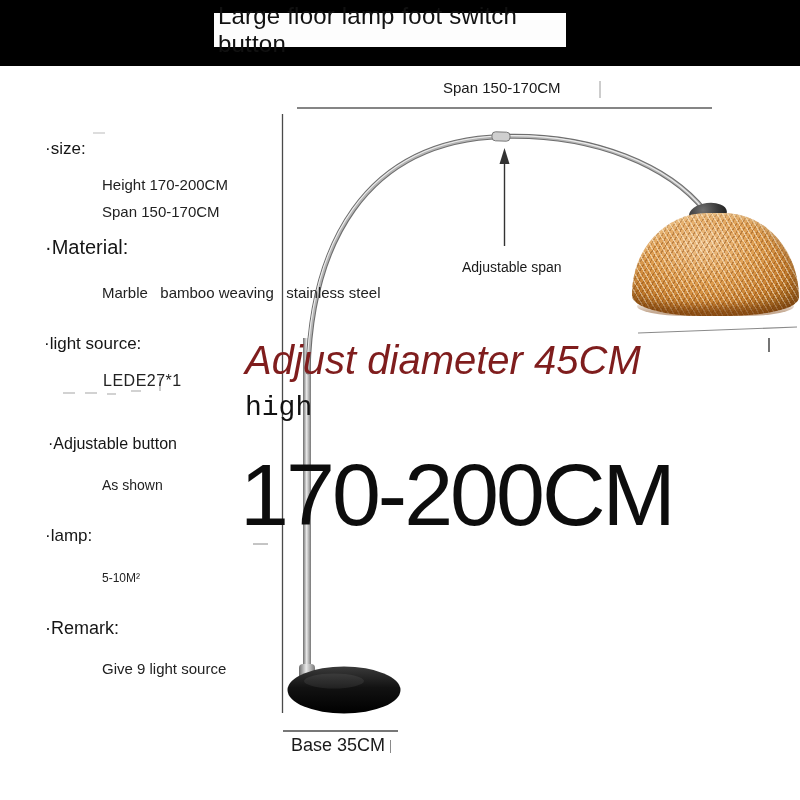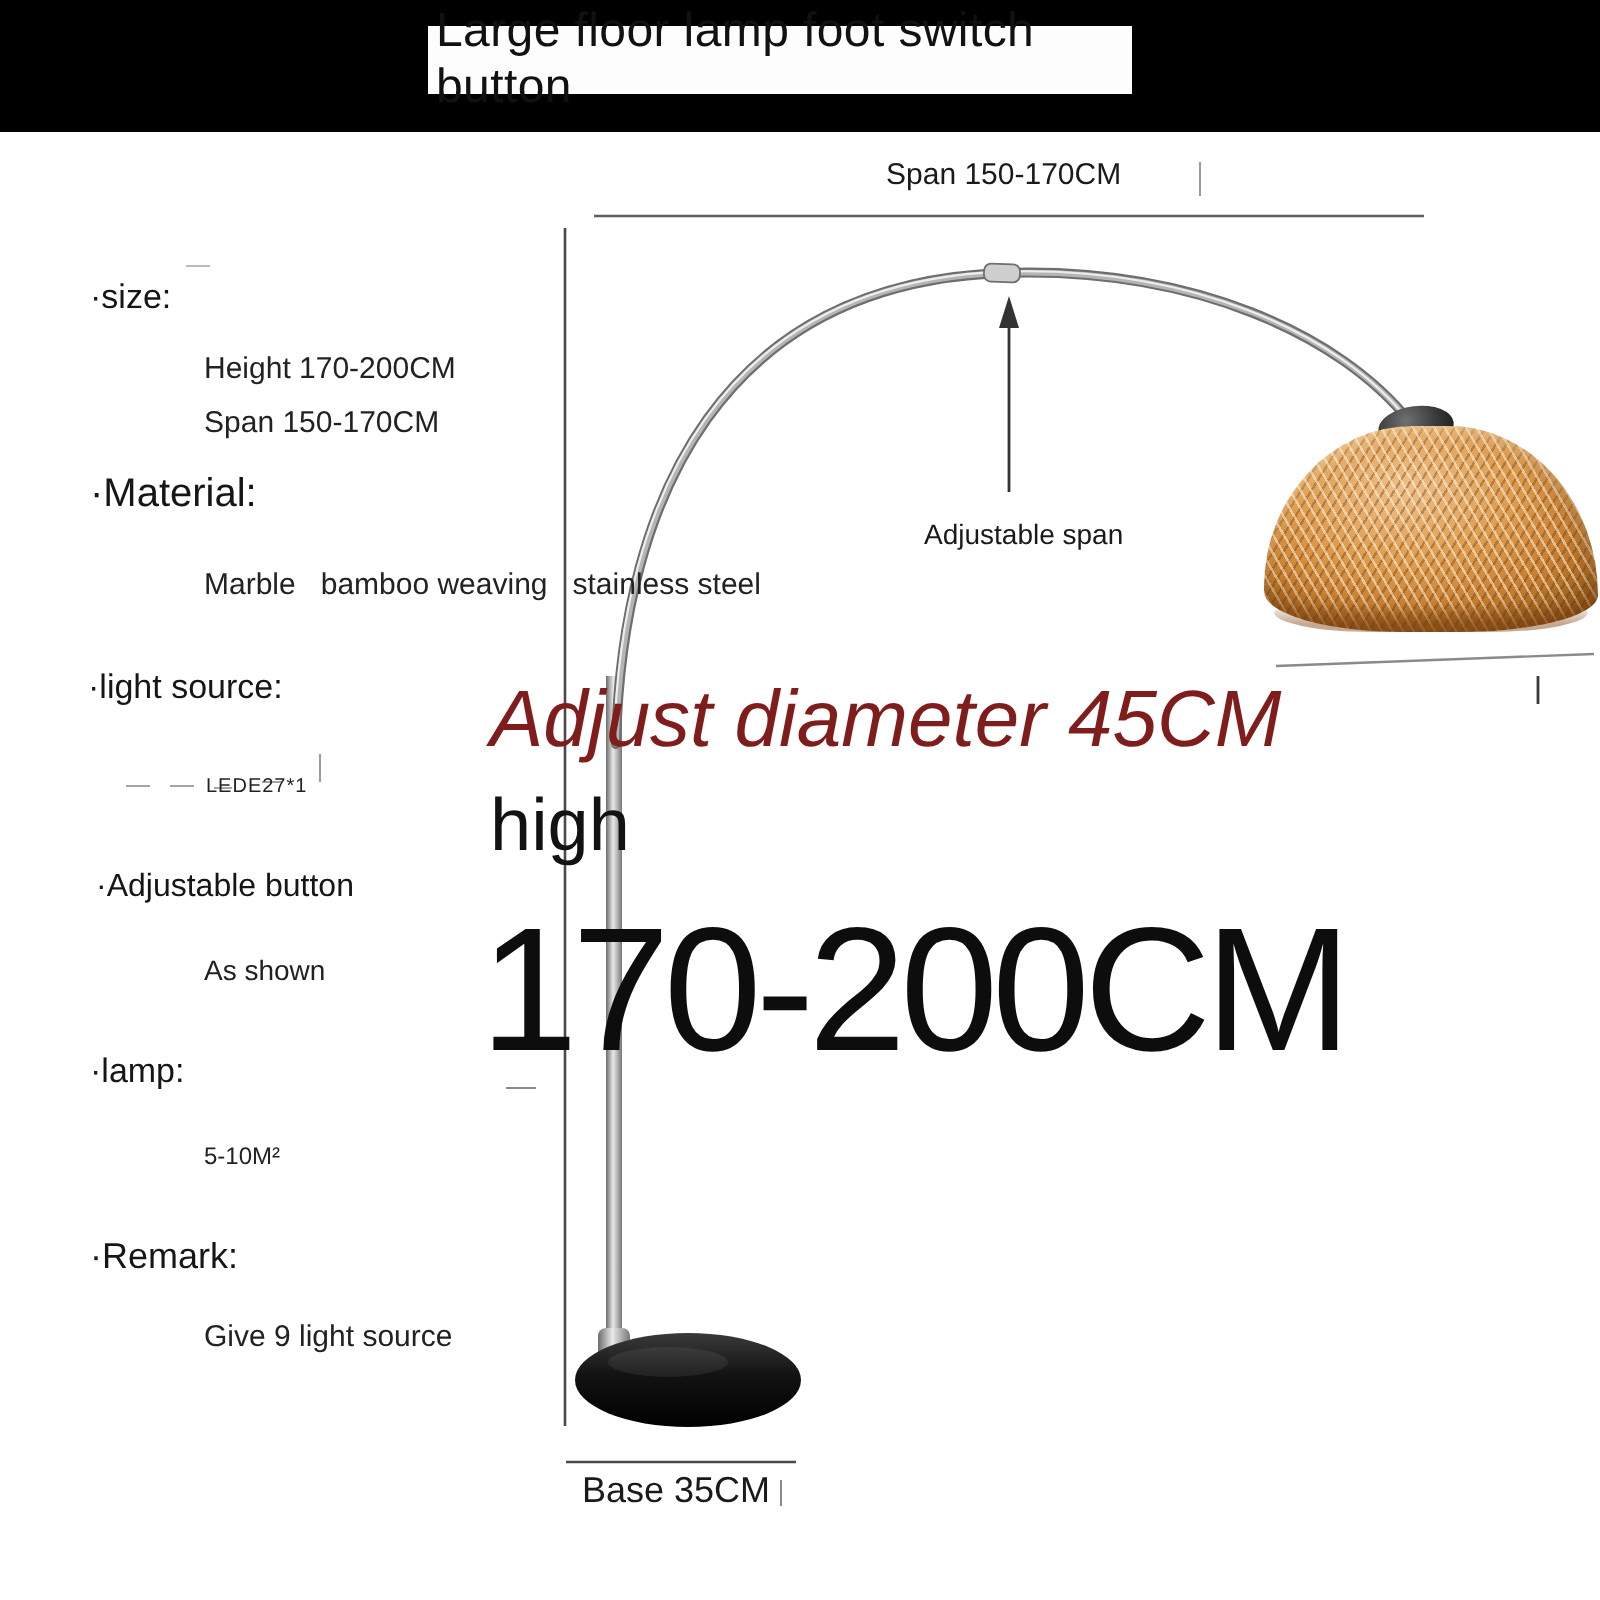--- a/index.html
+++ b/index.html
@@ -13,21 +13,21 @@
   .title-box{
     position:absolute;left:214px;top:13px;width:352px;height:34px;background:#fdfdfd;
     display:flex;align-items:center;padding-left:4px;box-sizing:border-box;
   }
   .title-box span{font-size:24px;color:#111;letter-spacing:0.2px;}
   
   .lbl{color:#161616;}
   .sub{color:#222;margin-left:40px;}
   
   .diameter{font-size:40px;color:#7f1d1d;font-style:italic;}
-  .high{font-size:37px;color:#121212;}
+  .high{font-size:28px;color:#121212;font-family:Liberation Mono, monospace;}
   .range{font-size:88px;letter-spacing:-3px;color:#0d0d0d;}
   
   .cap{
     position:absolute;left:689px;top:203px;width:38px;height:21px;border-radius:50%;
     background:radial-gradient(circle at 38% 32%,#707070,#3a3a3a 55%,#242424 85%);
     transform:rotate(-7deg);
   }
   .shade{
     position:absolute;left:632px;top:213px;width:167px;height:103px;
     border-radius:50% 50% 47% 47% / 88% 92% 20% 22%;
@@ -121,21 +121,21 @@
   <div class="shade"></div>
 
   <div class="abs lbl" style="left:45px;top:139px;font-size:17px">·size:</div>
   <div class="abs sub" style="left:62px;top:176px;font-size:15px">Height 170-200CM</div>
   <div class="abs sub" style="left:62px;top:203px;font-size:15px">Span 150-170CM</div>
 
   <div class="abs lbl" style="left:45px;top:236px;font-size:20px">·Material:</div>
   <div class="abs sub" style="left:62px;top:284px;font-size:15px">Marble   bamboo weaving   stainless steel</div>
 
   <div class="abs lbl" style="left:44px;top:334px;font-size:17px">·light source:</div>
-  <div class="abs sub" style="left:63px;top:388px;font-size:10px;letter-spacing:.5px">LEDE27*1</div>
+  <div class="abs sub" style="left:63px;top:372px;font-size:16px;letter-spacing:.5px">LEDE27*1</div>
 
   <div class="abs lbl" style="left:48px;top:435px;font-size:16px">·Adjustable button</div>
   <div class="abs sub" style="left:62px;top:477px;font-size:14px">As shown</div>
 
   <div class="abs lbl" style="left:45px;top:526px;font-size:17px">·lamp:</div>
   <div class="abs sub" style="left:62px;top:571px;font-size:12px">5-10M²</div>
 
   <div class="abs lbl" style="left:45px;top:618px;font-size:18px">·Remark:</div>
   <div class="abs sub" style="left:62px;top:660px;font-size:15px">Give 9 light source</div>
 

